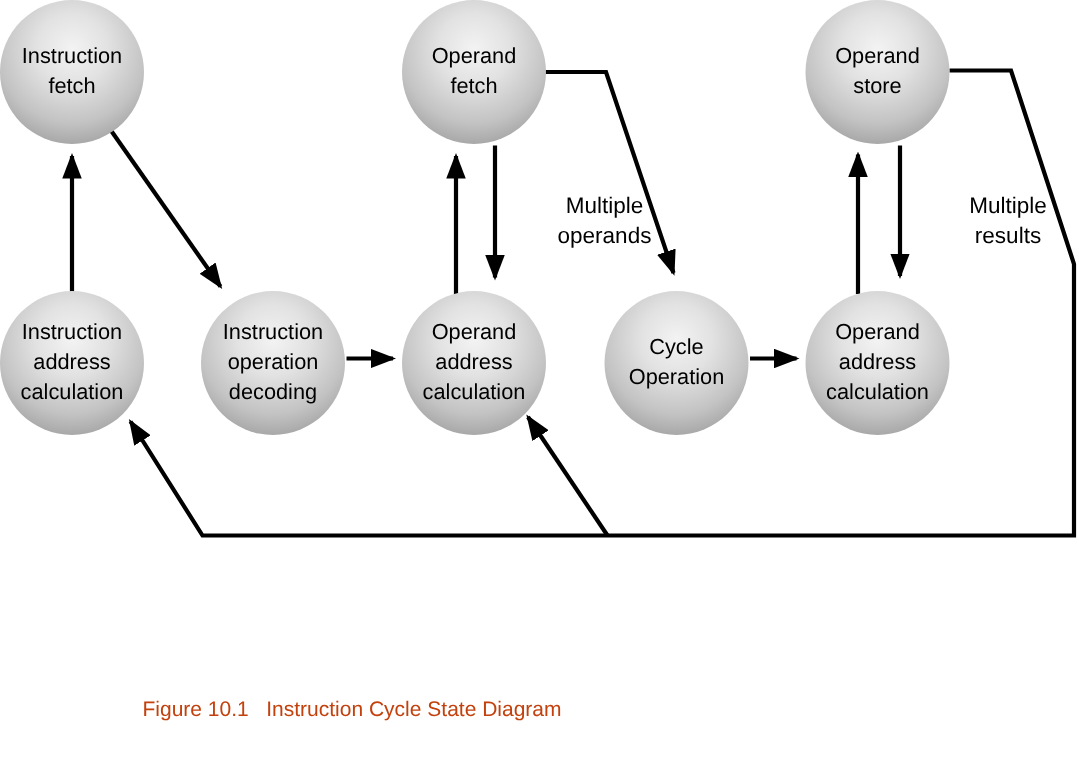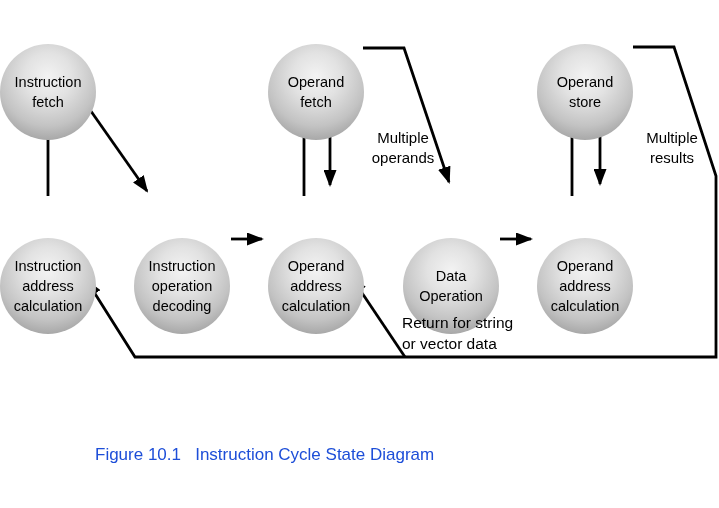--- a/index.html
+++ b/index.html
@@ -22,44 +22,43 @@
   }
   .state {
     position: absolute;
     width: 96px;
     height: 96px;
     border-radius: 50%;
     background: radial-gradient(circle at 50% 34%, #f3f3f3 0%, #e2e2e2 30%, #c3c3c3 62%, #a0a0a0 85%, #8d8d8d 100%);
     display: flex;
     align-items: center;
     justify-content: center;
-    margin-top: 44px;
   }
   .state-label {
     font-size: 14.5px;
     line-height: 20px;
     color: #000000;
     text-align: center;
     white-space: pre-line;
   }
   .edge-label {
     position: absolute;
     font-size: 15px;
     line-height: 20px;
     color: #000000;
     white-space: pre-line;
   }
   .edge-label.center { text-align: center; padding-left: 32px; }
   .edge-label.left { text-align: left; font-size: 15.5px; line-height: 21px; }
   .caption {
     position: absolute;
     left: 95px;
-    top: 445px;
-    font-size: 17px;
-    color: #1d4ed8;
+    top: 464px;
+    font-size: 14px;
+    color: #c2410c;
     white-space: pre;
   }
 </style>
 </head>
 <body>
 
 <div class="canvas">
 
   <svg class="arrow-layer" viewBox="0 0 719 508" xmlns="http://www.w3.org/2000/svg">
     <defs>
@@ -103,31 +102,29 @@
     <div class="state-label">Instruction
 operation
 decoding</div>
   </div>
   <div class="state" style="left:268px; top:194px;">
     <div class="state-label">Operand
 address
 calculation</div>
   </div>
   <div class="state" style="left:403px; top:194px;">
-    <div class="state-label">Data
+    <div class="state-label">Cycle
 Operation</div>
   </div>
   <div class="state" style="left:537px; top:194px;">
     <div class="state-label">Operand
 address
 calculation</div>
   </div>
 
   <div class="edge-label center" style="left:330px; top:128px; width:82px;">Multiple
 operands</div>
   <div class="edge-label center" style="left:598px; top:128px; width:84px;">Multiple
 results</div>
-  <div class="edge-label left" style="left:402px; top:312px;">Return for string
-or vector data</div>
 
   <div class="caption">Figure 10.1   Instruction Cycle State Diagram</div>
 
 </div>
 
 </body></html>

